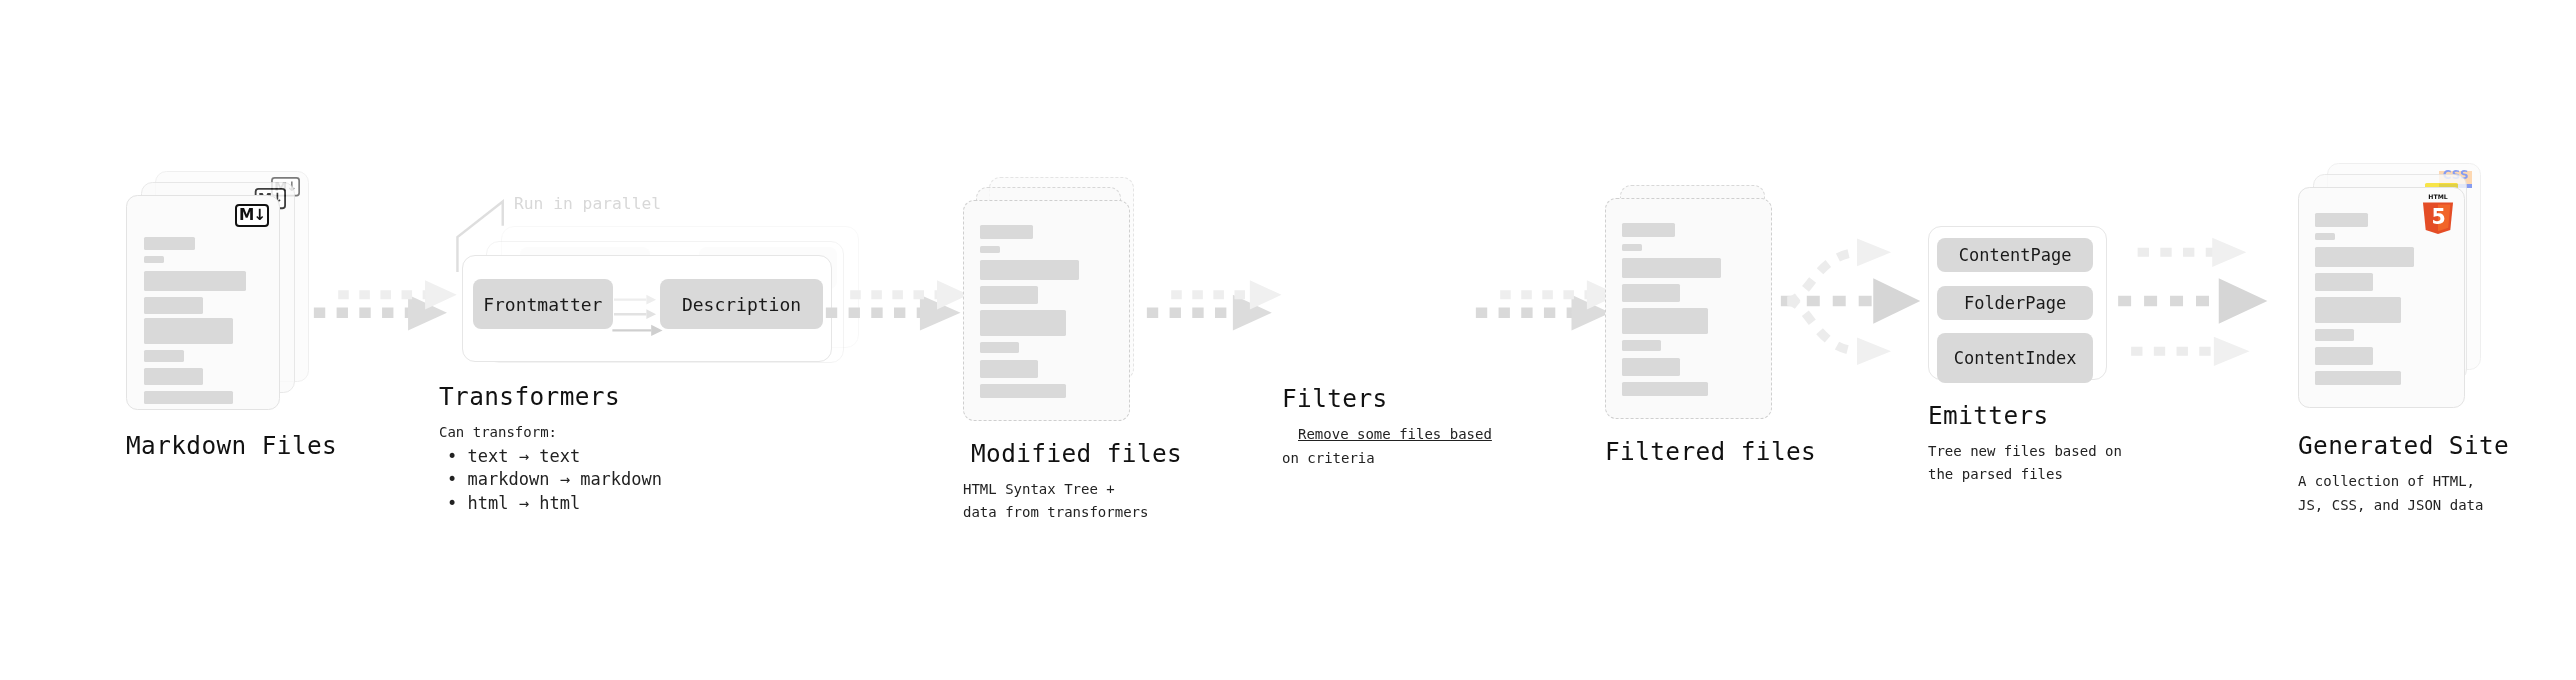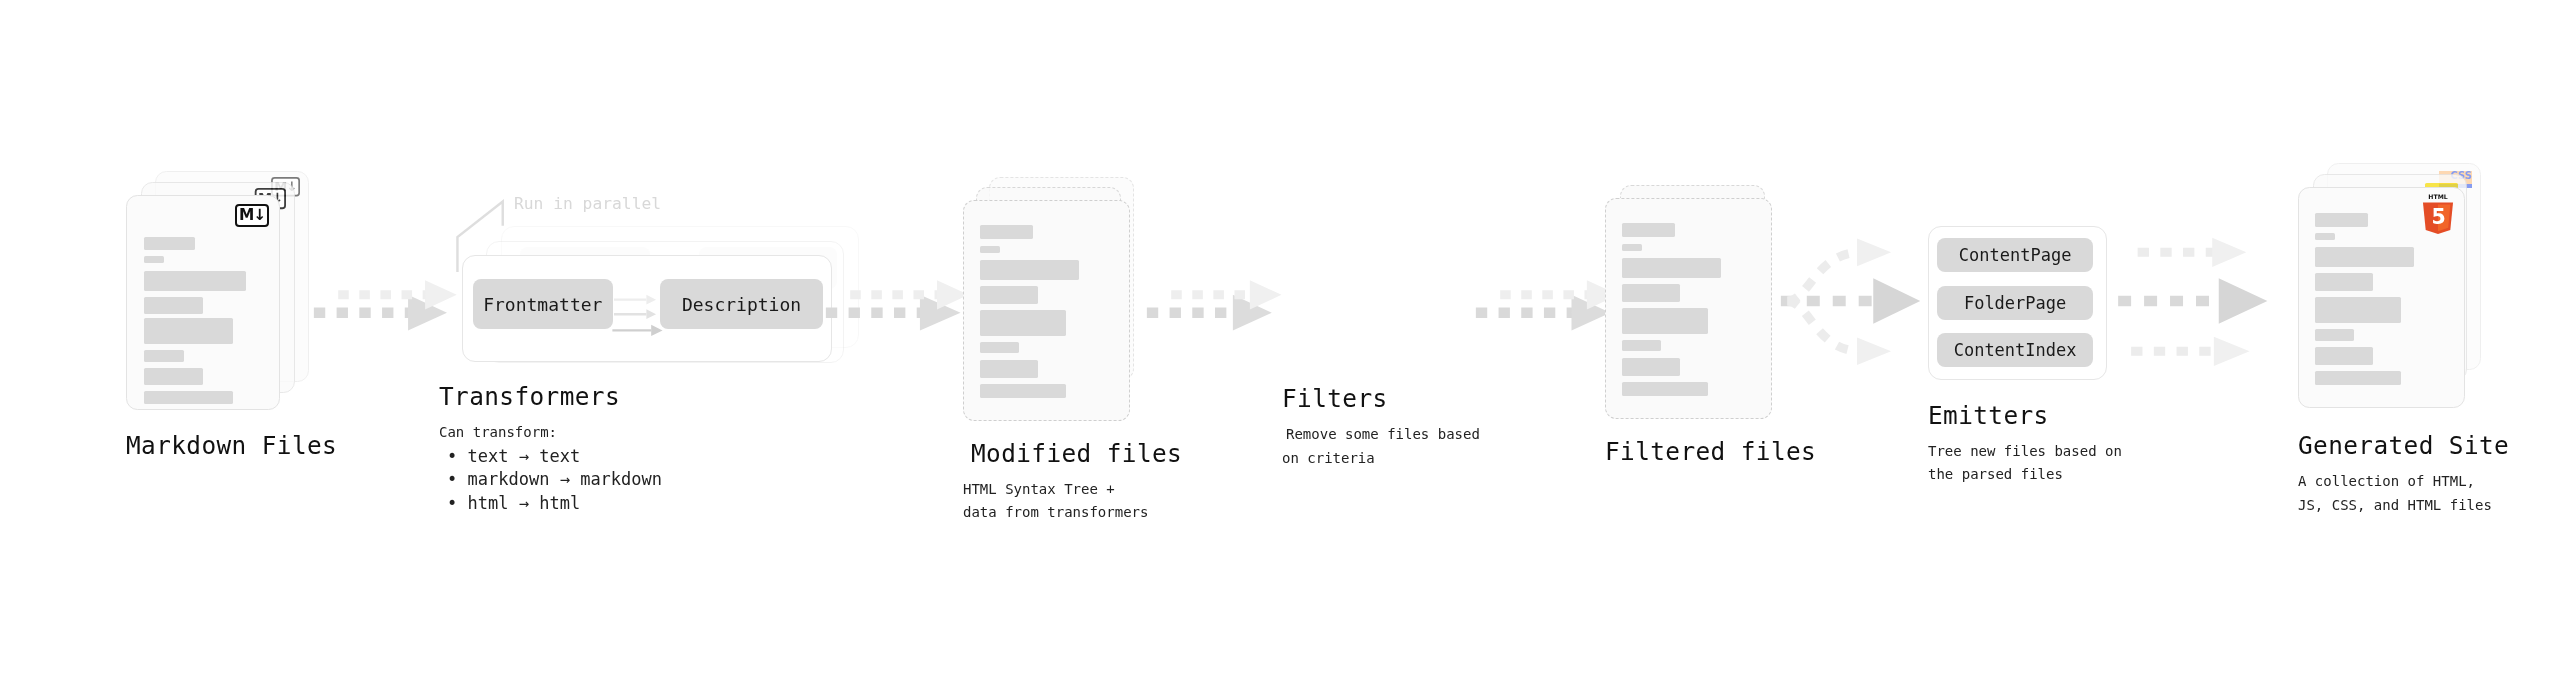--- a/index.html
+++ b/index.html
@@ -41,22 +41,22 @@
   .badge-md{
     position:absolute;width:34px;height:23px;border:2.4px solid #111;
     border-radius:4.1px;background:#fff;box-sizing:border-box;
     display:flex;align-items:center;justify-content:center;
     font-family:"DejaVu Sans","Liberation Sans",sans-serif;
     font-weight:bold;font-size:15.4px;line-height:1;color:#111;letter-spacing:-0.8px;
   }
   .badge-html5{position:absolute;width:36px;height:41px;}
   .badge-js{position:absolute;width:32.5px;height:18px;background:#f7df1e;border-radius:1.6px;}
   .badge-css{position:absolute;width:32.5px;height:13px;background:#fdba74;border-bottom:4.1px solid #264de4;
-    font-family:"DejaVu Sans","Liberation Sans",sans-serif;font-size:10px;font-weight:bold;
-    color:#264de4;text-align:right;line-height:9px;}
+    font-family:"DejaVu Sans","Liberation Sans",sans-serif;font-size:12px;font-weight:bold;
+    color:#264de4;text-align:center;line-height:9px;}
 
   
   .panel{
     position:absolute;border:1.6px solid #e6e6e6;border-radius:13px;background:#ffffff;
     box-sizing:border-box;
   }
   .panel.l2{opacity:.45;}
   .panel.l3{opacity:.25;}
   .chip{
     position:absolute;background:#d9d9d9;border-radius:8.1px;
@@ -173,21 +173,21 @@
 
   <svg style="left:1142px;top:268px;" width="146" height="65" viewBox="0 0 180 80">
     <line x1="6" y1="55" x2="120" y2="55" stroke="#d9d9d9" stroke-width="13" stroke-dasharray="14 14"></line>
     <polygon points="112,33 160,55 112,77" fill="#dcdcdc"></polygon>
     <line x1="36" y1="33" x2="140" y2="33" stroke="#eeeeee" stroke-width="11" stroke-dasharray="13 13"></line>
     <polygon points="133,15 172,33 133,51" fill="#f0f0f0"></polygon>
   </svg>
 
   <div class="node" style="left:1282px;top:258px;width:244px;height:236px;">
     <div class="title" style="position:absolute;left:0px;top:126px;">Filters</div>
-    <div class="subtitle" style="position:absolute;left:4px;top:165px;">Remove some files based</div>
+    <div class="subtitle" style="position:absolute;left:16px;top:165px;text-decoration:underline;">Remove some files based</div>
     <div class="subtitle" style="position:absolute;left:0px;top:189px;">on criteria</div>
   </div>
 
   <svg style="left:1471px;top:268px;" width="154" height="65" viewBox="0 0 190 80">
     <line x1="6" y1="55" x2="132" y2="55" stroke="#d9d9d9" stroke-width="13" stroke-dasharray="14 14"></line>
     <polygon points="124,33 172,55 124,77" fill="#dcdcdc"></polygon>
     <line x1="36" y1="33" x2="150" y2="33" stroke="#eeeeee" stroke-width="11" stroke-dasharray="13 13"></line>
     <polygon points="143,15 182,33 143,51" fill="#f0f0f0"></polygon>
   </svg>
 
@@ -214,21 +214,21 @@
     <path d="M 14 90 C 40 90 50 30 104 30" fill="none" stroke="#ececec" stroke-width="11" stroke-dasharray="14 14"></path>
     <polygon points="100,13 142,30 100,47" fill="#f0f0f0"></polygon>
     <path d="M 14 90 C 40 90 50 152 104 152" fill="none" stroke="#ececec" stroke-width="11" stroke-dasharray="14 14"></path>
     <polygon points="100,135 142,152 100,169" fill="#f0f0f0"></polygon>
   </svg>
 
   <div class="node" style="left:1928px;top:226px;width:244px;height:252px;">
     <div class="panel" style="left:0px;top:0px;width:179px;height:154px;">
       <div class="chip" style="left:11.4px;top:10.6px;width:156px;height:34px;margin-left:-3.3px;font-size:17px;">ContentPage</div>
       <div class="chip" style="left:11.4px;top:59px;width:156px;height:34px;margin-left:-3.3px;font-size:17px;">FolderPage</div>
-      <div class="chip" style="left:11.4px;top:106px;width:156px;height:34px;margin-left:-3.3px;font-size:17px;">ContentIndex</div>
+      <div class="chip" style="left:11.4px;top:106px;width:156px;height:50px;margin-left:-3.3px;font-size:17px;">ContentIndex</div>
     </div>
     <div class="title" style="position:absolute;left:0px;top:175px;">Emitters</div>
     <div class="subtitle" style="position:absolute;left:0px;top:214px;">Tree new files based on</div>
     <div class="subtitle" style="position:absolute;left:0px;top:237px;">the parsed files</div>
   </div>
 
   <svg style="left:2113px;top:228px;" width="179" height="146" viewBox="0 0 220 180">
     <line x1="30" y1="30" x2="128" y2="30" stroke="#ececec" stroke-width="11" stroke-dasharray="14 14"></line>
     <polygon points="122,12 164,30 122,48" fill="#f0f0f0"></polygon>
     <line x1="6" y1="90" x2="136" y2="90" stroke="#d9d9d9" stroke-width="13" stroke-dasharray="16 16"></line>
@@ -259,17 +259,17 @@
         <div class="skel" style="left:16.3px;top:59px;width:99px;height:19.5px;"></div>
         <div class="skel" style="left:16.3px;top:85px;width:58px;height:18px;"></div>
         <div class="skel" style="left:16.3px;top:109px;width:86px;height:26px;"></div>
         <div class="skel" style="left:16.3px;top:141px;width:39px;height:11.4px;"></div>
         <div class="skel" style="left:16.3px;top:159px;width:58px;height:18px;"></div>
         <div class="skel" style="left:16.3px;top:183px;width:86px;height:14px;"></div>
       </div>
     </div>
     <div class="title" style="position:absolute;left:0px;top:268px;">Generated Site</div>
     <div class="subtitle" style="position:absolute;left:0px;top:307px;">A collection of HTML,</div>
-    <div class="subtitle" style="position:absolute;left:0px;top:331px;">JS, CSS, and HTML files</div>
+    <div class="subtitle" style="position:absolute;left:0px;top:331px;">JS, CSS, and JSON data</div>
   </div>
 
 </div>
 
 
 </body></html>

